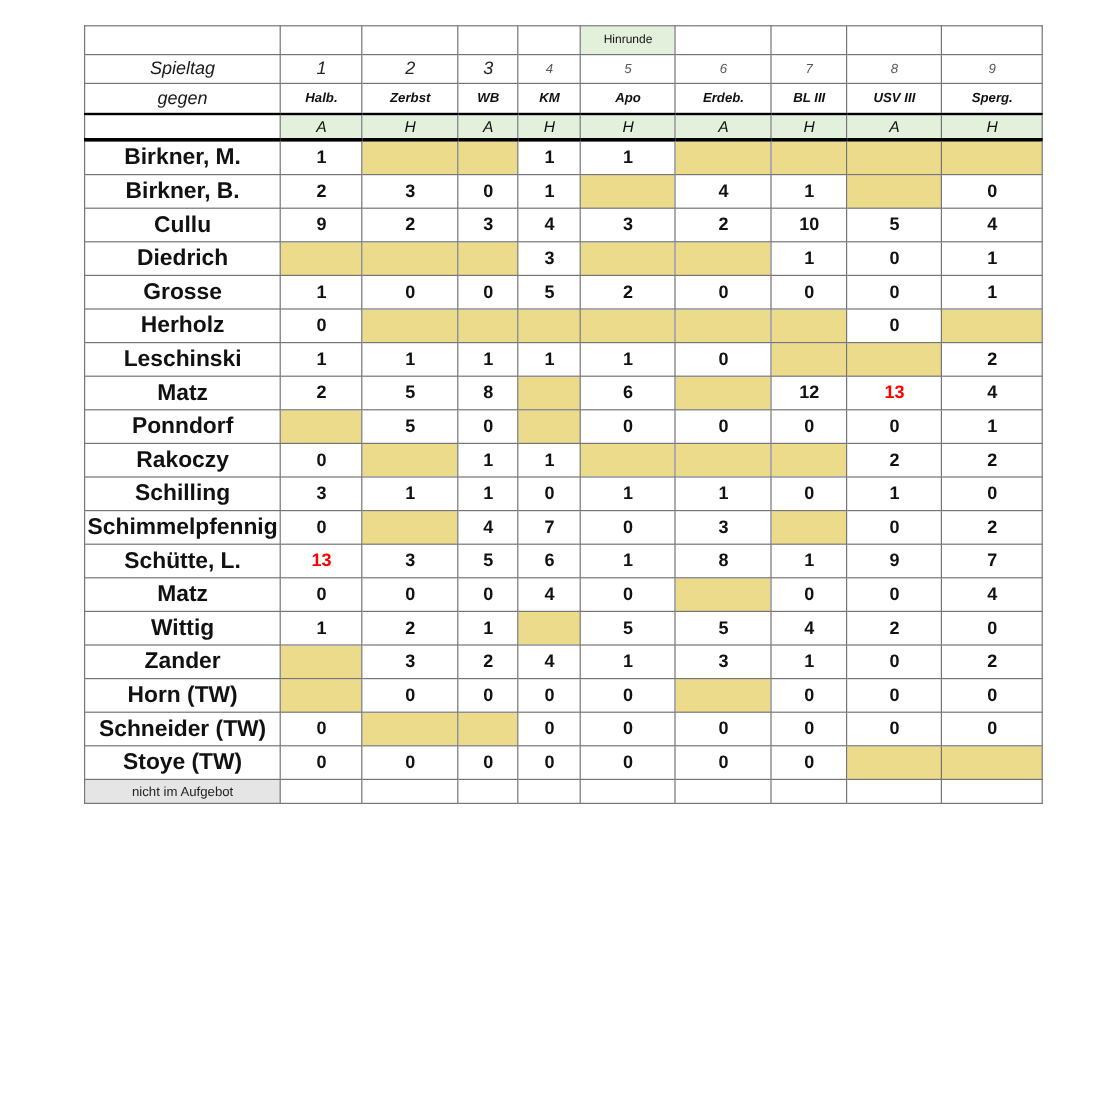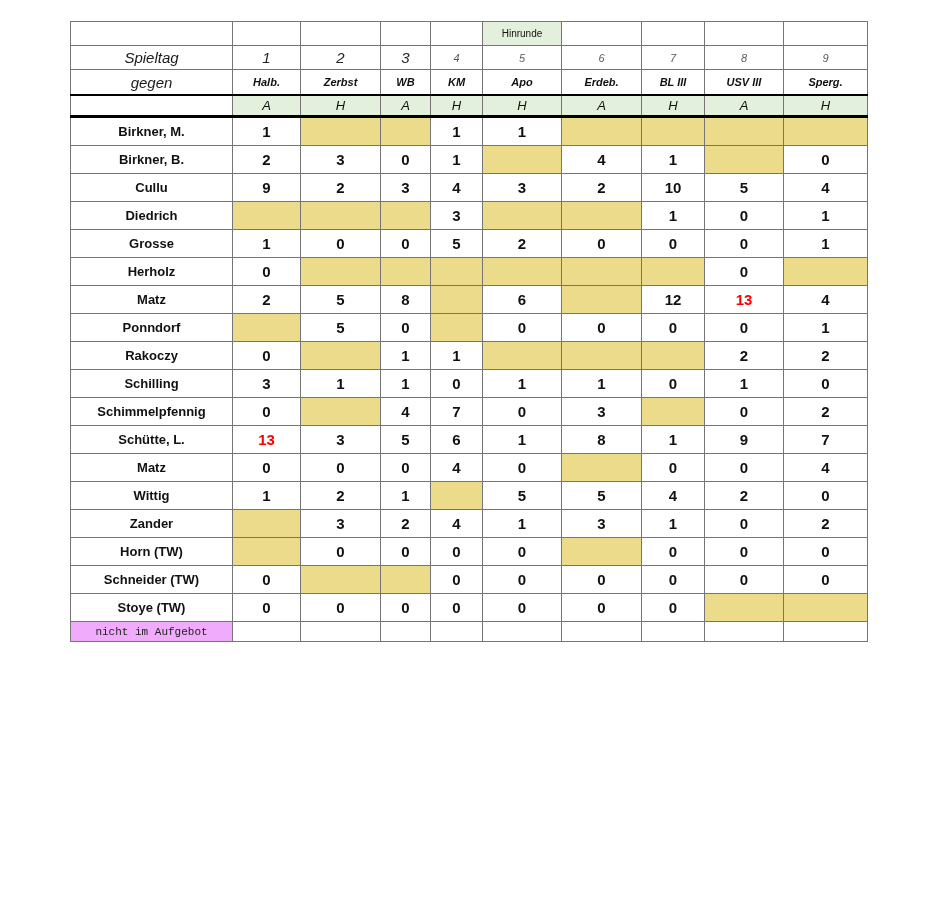--- a/index.html
+++ b/index.html
@@ -36,21 +36,21 @@
   tr.tore-row td { height: 32px; }
   tr.legend-row td { height: 19px; }
 
   .left { text-align: left; padding-left: 6px; }
   .lbl-italic { font-style: italic; font-size: 15px; color: #1a1a1a; }
   .hinrunde { font-weight: normal; font-size: 10px; }
   .md-big   { font-style: italic; font-size: 15px; color: #262626; }
   .md-small { font-style: italic; font-size: 11px; color: #595959; }
   .opp   { font-weight: bold; font-style: italic; font-size: 11px; }
   .venue { font-style: italic; font-size: 13px; }
-  .pname { font-weight: bold; font-size: 13px; }
+  .pname { font-weight: bold; font-size: 19px; }
   .num   { font-weight: bold; font-size: 15px; }
   .tore-label { font-weight: bold; font-size: 15px; }
   .tore-num   { font-weight: bold; font-size: 20px; }
   .legend-cell { font-size: 11px; color: #222222; }
 </style>
 </head>
 <body>
 
 <div class="sheet">
   <table class="grid">
@@ -181,20 +181,32 @@
           <td style="background: rgb(237, 219, 140);"></td>
           <td style="background: rgb(237, 219, 140);"></td>
           <td style="background: rgb(237, 219, 140);"></td>
           <td style="background: rgb(237, 219, 140);"></td>
           <td style="background: rgb(237, 219, 140);"></td>
           <td style="background: rgb(237, 219, 140);"></td>
           <td class="num">0</td>
           <td style="background: rgb(237, 219, 140);"></td>
         </tr>
         <tr class="p-row">
+          <td class="pname left">Leschinski</td>
+          <td class="num">1</td>
+          <td class="num">1</td>
+          <td class="num">1</td>
+          <td class="num">1</td>
+          <td class="num">1</td>
+          <td class="num">0</td>
+          <td style="background: rgb(237, 219, 140);"></td>
+          <td style="background: rgb(237, 219, 140);"></td>
+          <td class="num">2</td>
+        </tr>
+        <tr class="p-row">
           <td class="pname left">Matz</td>
           <td class="num">2</td>
           <td class="num">5</td>
           <td class="num">8</td>
           <td style="background: rgb(237, 219, 140);"></td>
           <td class="num">6</td>
           <td style="background: rgb(237, 219, 140);"></td>
           <td class="num">12</td>
           <td class="num" style="color: rgb(255, 0, 0);">13</td>
           <td class="num">4</td>
@@ -325,21 +337,21 @@
           <td class="num">0</td>
           <td class="num">0</td>
           <td class="num">0</td>
           <td class="num">0</td>
           <td class="num">0</td>
           <td class="num">0</td>
           <td style="background: rgb(237, 219, 140);"></td>
           <td style="background: rgb(237, 219, 140);"></td>
         </tr>
         <tr class="legend-row">
-          <td class="legend-cell" style="background: #f0abfc; font-family: Liberation Mono, monospace;">nicht im Aufgebot</td>
+          <td class="legend-cell" style="background: #e5e5e5;">nicht im Aufgebot</td>
           <td></td>
           <td></td>
           <td></td>
           <td></td>
           <td></td>
           <td></td>
           <td></td>
           <td></td>
           <td></td>
         </tr>

